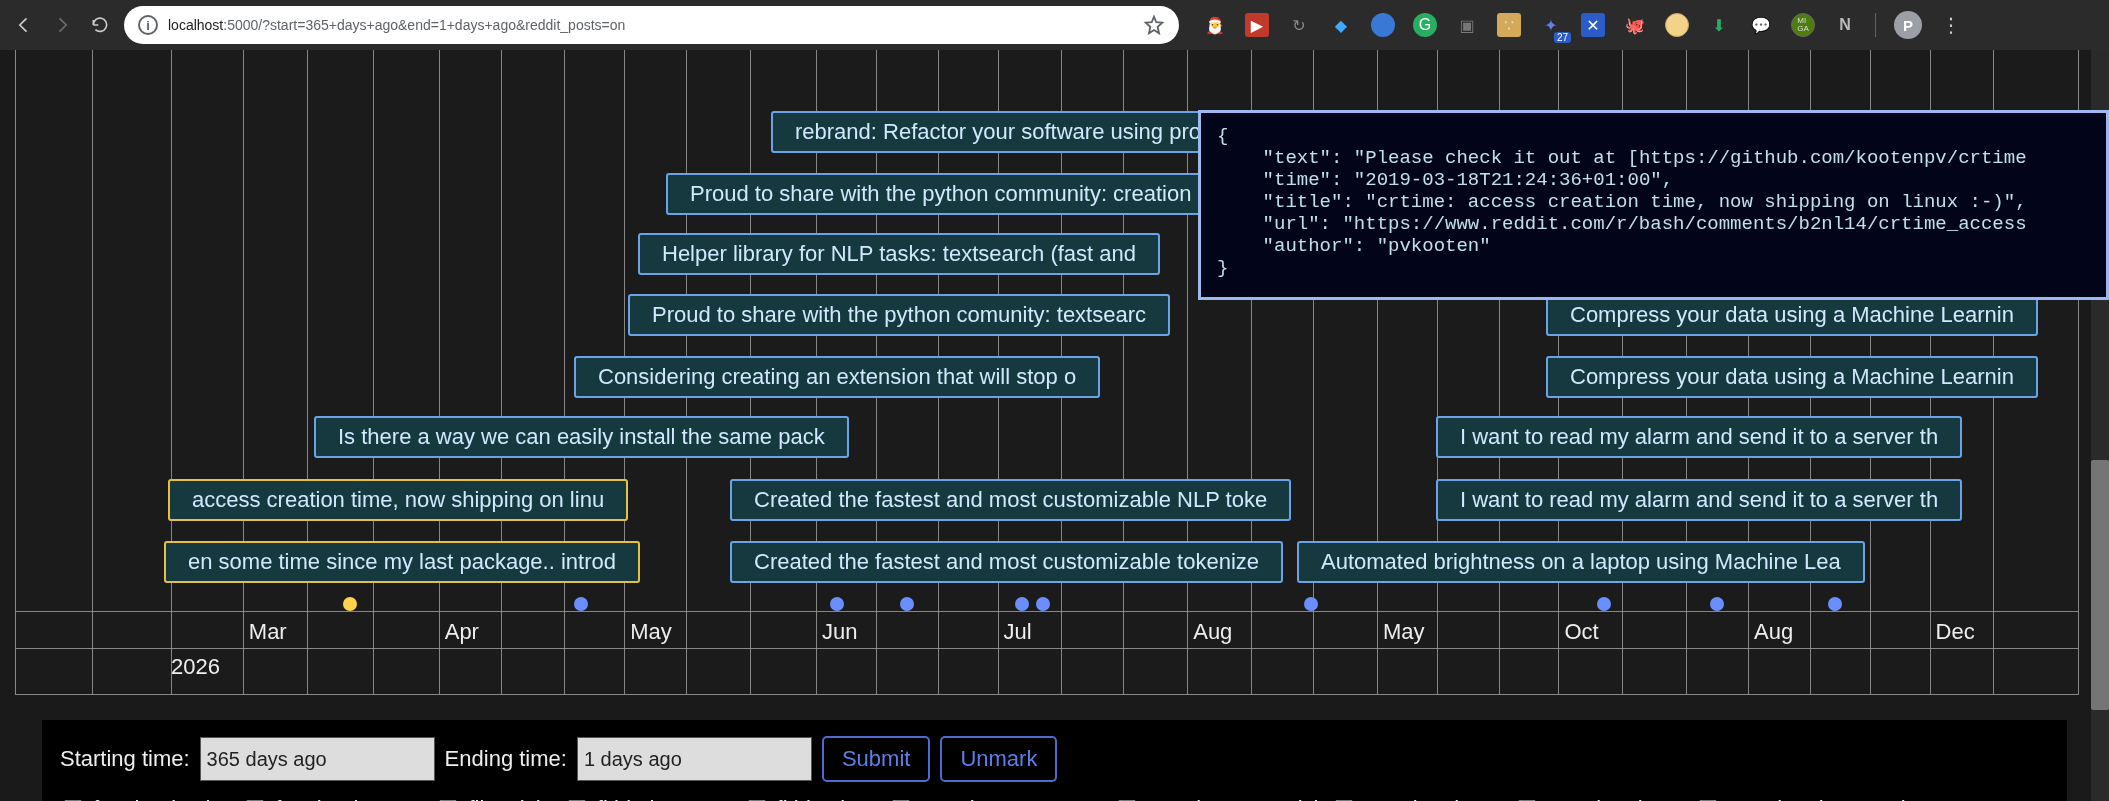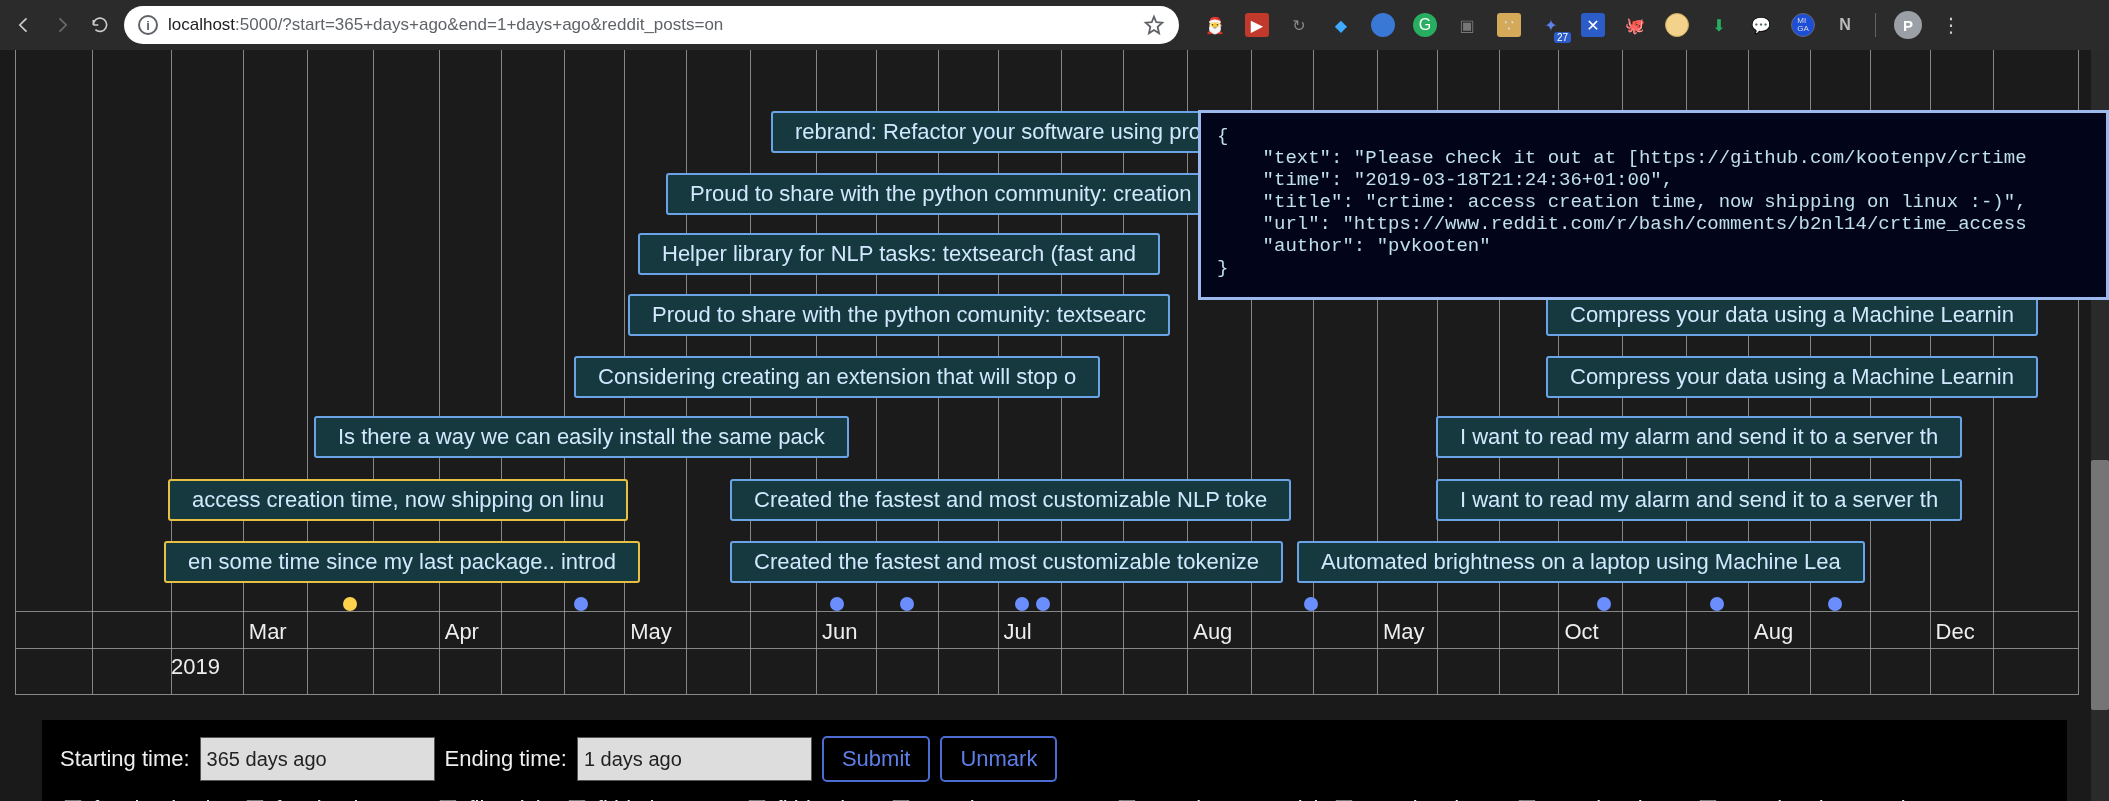--- a/index.html
+++ b/index.html
@@ -4,21 +4,21 @@
 <style>
   * { box-sizing: border-box; }
   html, body { margin:0; padding:0; background:#202124; font-family: Arial, sans-serif; color:#ddd; width:2109px; height:801px; overflow:hidden; }
 
   
   .browser-bar { height:50px; background:#2b2b2c; display:flex; align-items:center; padding:0 10px; gap:10px; }
   .nav-btn { width:28px; height:28px; display:flex; align-items:center; justify-content:center; cursor:pointer; color:#9aa0a6; border-radius:50%; }
   .nav-btn.disabled { opacity:.4; }
   .url-bar { flex: 0 0 1055px; height:38px; background:#fff; border-radius:19px; display:flex; align-items:center; padding:0 14px; gap:10px; }
   .url-info { width:20px; height:20px; border:2px solid #5f6368; border-radius:50%; display:flex; align-items:center; justify-content:center; color:#5f6368; font-weight:bold; font-size:13px; }
-  .url-text { flex:1; color:#202124; font-size:17px; white-space:nowrap; overflow:hidden; }
+  .url-text { flex:1; color:#202124; font-size:14px; white-space:nowrap; overflow:hidden; }
   .url-text .host { color:#202124; }
   .url-text .path { color:#5f6368; }
   .star-icon { width:22px; height:22px; color:#5f6368; }
   .ext-icons { display:flex; align-items:center; gap:18px; margin-left:14px; }
   .ext-ico { width:24px; height:24px; display:flex; align-items:center; justify-content:center; font-size:16px; border-radius:50%; }
   .avatar { width:28px; height:28px; border-radius:50%; background:#9aa0a6; color:#fff; display:flex; align-items:center; justify-content:center; font-size:15px; font-weight:bold; }
   .kebab { width:22px; color:#ccc; text-align:center; font-size:20px; }
   .vdiv { width:1px; height:24px; background:#5f6368; }
 
   
@@ -93,21 +93,21 @@
     <div class="ext-ico" style="background:#3a78d6;border-radius:50%;"></div>
     <div class="ext-ico" style="background:#27ae60;border-radius:50%;color:#fff;">G</div>
     <div class="ext-ico" style="color:#777;">▣</div>
     <div class="ext-ico" style="background:#d4a95a;border-radius:3px;">∵</div>
     <div class="ext-ico" style="position:relative;color:#5b82e8;">✦<span style="position:absolute;bottom:-6px;right:-8px;background:#2b5cc7;color:#fff;font-size:10px;padding:0 3px;border-radius:3px;">27</span></div>
     <div class="ext-ico" style="background:#2b5cc7;color:#fff;border-radius:3px;">✕</div>
     <div class="ext-ico" style="color:#999;">🐙</div>
     <div class="ext-ico" style="background:#f3d38b;border-radius:50%;border:1px solid #c9a85a;"></div>
     <div class="ext-ico" style="color:#27ae60;">⬇</div>
     <div class="ext-ico" style="color:#3a78d6;">💬</div>
-    <div class="ext-ico" style="background:#1d4ed8;border:1px solid #666;font-size:8px;line-height:1;flex-direction:column;">MI<br>GA</div>
+    <div class="ext-ico" style="background:#4d7c0f;border:1px solid #666;font-size:8px;line-height:1;flex-direction:column;">MI<br>GA</div>
     <div class="ext-ico" style="color:#bbb;font-weight:bold;">N</div>
     <div class="vdiv"></div>
     <div class="avatar">
         <span>P</span>
       </div>
     <div class="kebab">⋮</div>
   </div>
 </div>
 
 <div class="page">
@@ -154,21 +154,21 @@
           <div class="tick-month" style="left: calc(20.5% + 6px);">Apr</div>
           <div class="tick-month" style="left: calc(29.5% + 6px);">May</div>
           <div class="tick-month" style="left: calc(38.8% + 6px);">Jun</div>
           <div class="tick-month" style="left: calc(47.6% + 6px);">Jul</div>
           <div class="tick-month" style="left: calc(56.8% + 6px);">Aug</div>
           <div class="tick-month" style="left: calc(66% + 6px);">May</div>
           <div class="tick-month" style="left: calc(74.8% + 6px);">Oct</div>
           <div class="tick-month" style="left: calc(84% + 6px);">Aug</div>
           <div class="tick-month" style="left: calc(92.8% + 6px);">Dec</div>
         </div>
-      <div class="tick-year">2019</div>
+      <div class="tick-year">2026</div>
     </div>
     <div id="events">
         <div class="event" style="top: 80px; left: 755px;">rebrand: Refactor your software using pro</div>
         <div class="event" style="top: 142px; left: 650px;">Proud to share with the python community: creation</div>
         <div class="event" style="top: 202px; left: 622px;">Helper library for NLP tasks: textsearch (fast and</div>
         <div class="event" style="top: 325px; left: 558px;">Considering creating an extension that will stop o</div>
         <div class="event" style="top: 263px; left: 612px;">Proud to share with the python comunity: textsearc</div>
         <div class="event" style="top: 385px; left: 298px;">Is there a way we can easily install the same pack</div>
         <div class="event sel" style="top: 448px; left: 152px;">access creation time, now shipping on linu</div>
         <div class="event sel" style="top: 510px; left: 148px;">en some time since my last package.. introd</div>

